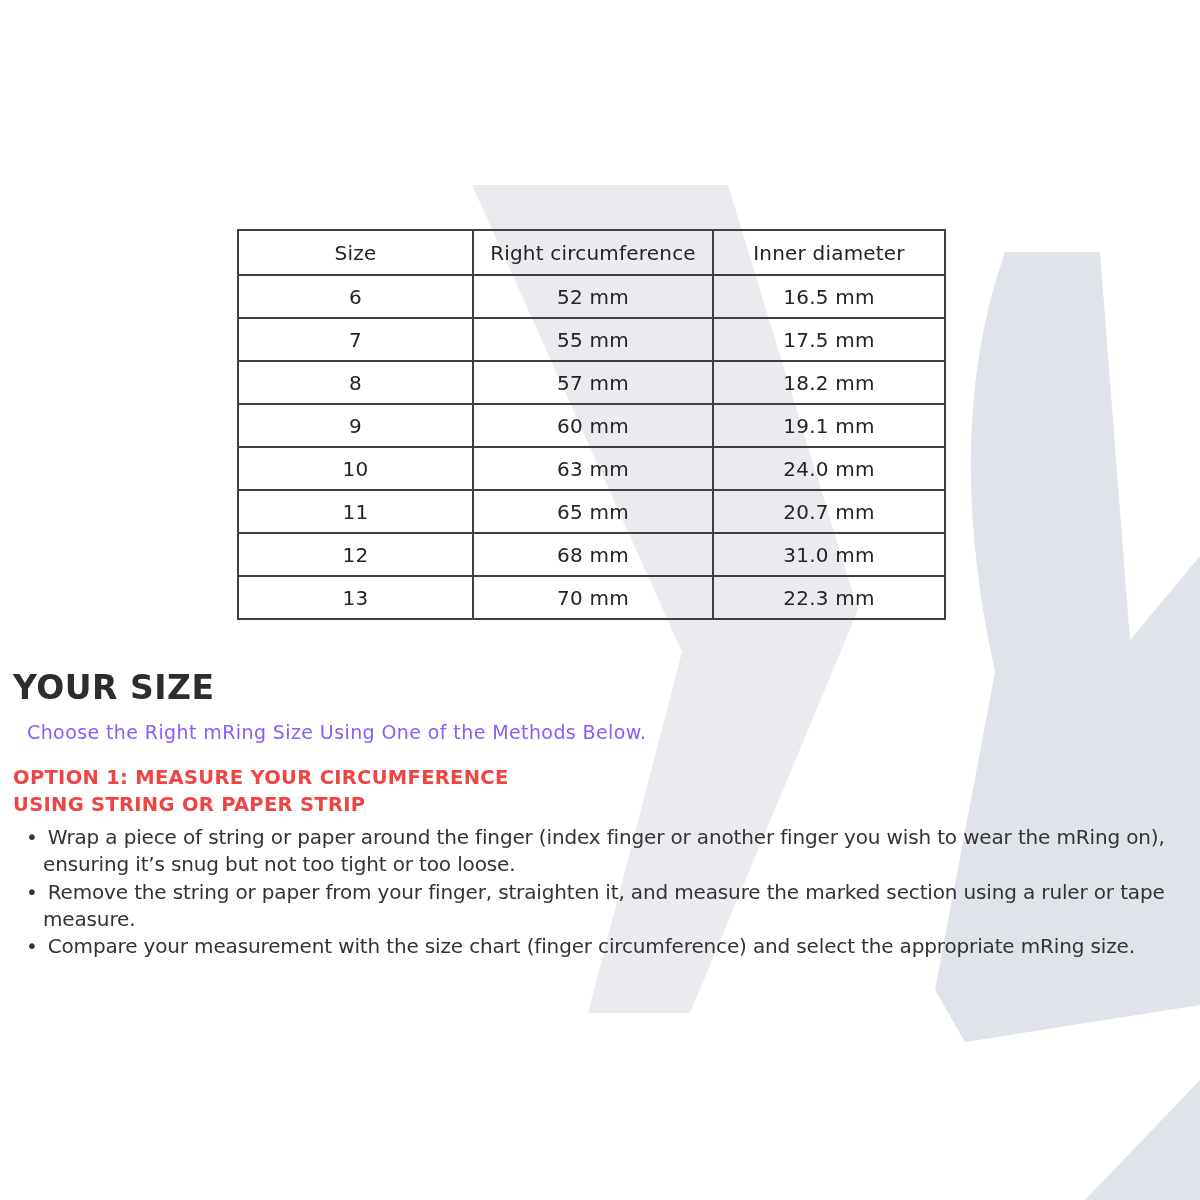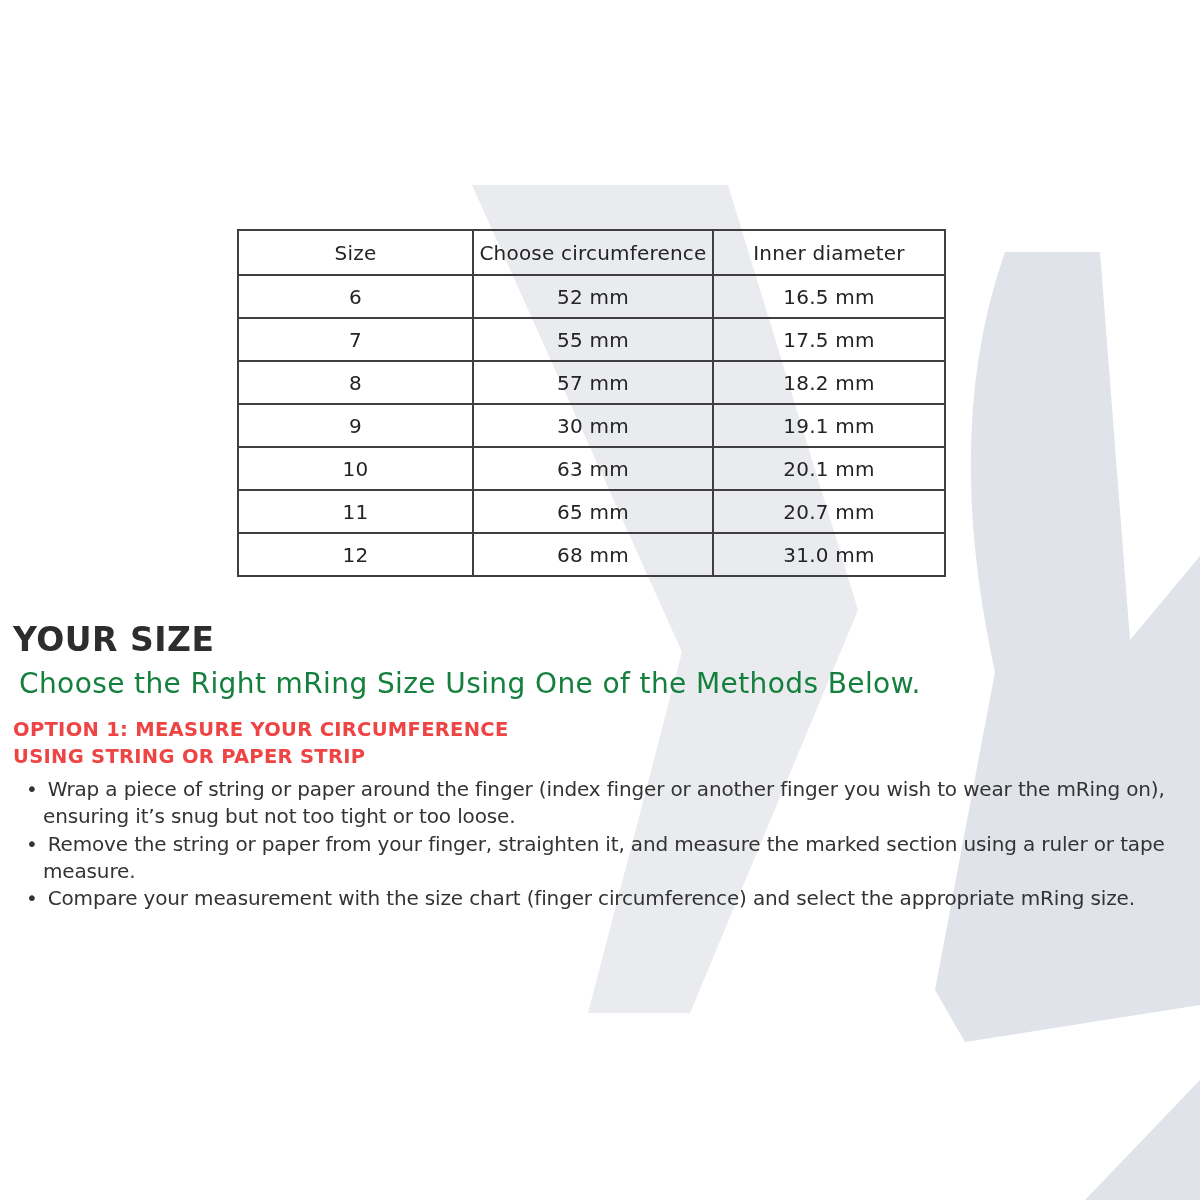--- a/index.html
+++ b/index.html
@@ -21,28 +21,28 @@
   .size-table th,.size-table td{
     border:2px solid #3f3f3f;
     text-align:center;vertical-align:middle;
     font-size:20px;font-weight:400;color:#242424;
     padding:0;letter-spacing:0.2px;
     background:transparent;
   }
   .size-table thead tr{height:45px;}
   .size-table tbody tr{height:43px;}
   
-  .content{position:absolute;left:13px;top:620px;width:1186px;color:#333333;}
+  .content{position:absolute;left:13px;top:668px;width:1186px;color:#333333;}
   .page-title{
     margin:0;font-size:33px;font-weight:700;letter-spacing:0.5px;
     line-height:40px;color:#2d2d2d;
   }
   .subtitle{
-    margin:11px 6px 0;font-size:28px;font-weight:400;letter-spacing:0.4px;
-    line-height:26px;color:#15803d;
+    margin:11px 14px 0;font-size:19px;font-weight:400;letter-spacing:0.4px;
+    line-height:26px;color:#8b5cf6;
   }
   .option-heading{
     margin:19px 0 0;font-size:19.5px;font-weight:700;letter-spacing:0.3px;
     line-height:27px;color:#ef4444;
   }
   .bullets{
     margin:6px 0 0;padding:0;list-style:none;
     font-size:20px;line-height:27.3px;letter-spacing:-0.15px;color:#333333;
   }
   .bullets li{
@@ -66,21 +66,21 @@
 
   <table class="size-table">
     <colgroup>
         <col class="c1">
         <col class="c2">
         <col class="c3">
       </colgroup>
     <thead>
       <tr>
         <th>Size</th>
-        <th>Choose circumference</th>
+        <th>Right circumference</th>
         <th>Inner diameter</th>
       </tr>
     </thead>
     <tbody>
       <tr>
         <td>6</td>
         <td>52 mm</td>
         <td>16.5 mm</td>
       </tr>
       <tr>
@@ -88,37 +88,42 @@
         <td>55 mm</td>
         <td>17.5 mm</td>
       </tr>
       <tr>
         <td>8</td>
         <td>57 mm</td>
         <td>18.2 mm</td>
       </tr>
       <tr>
         <td>9</td>
-        <td>30 mm</td>
+        <td>60 mm</td>
         <td>19.1 mm</td>
       </tr>
       <tr>
         <td>10</td>
         <td>63 mm</td>
-        <td>20.1 mm</td>
+        <td>24.0 mm</td>
       </tr>
       <tr>
         <td>11</td>
         <td>65 mm</td>
         <td>20.7 mm</td>
       </tr>
       <tr>
         <td>12</td>
         <td>68 mm</td>
         <td>31.0 mm</td>
+      </tr>
+      <tr>
+        <td>13</td>
+        <td>70 mm</td>
+        <td>22.3 mm</td>
       </tr>
     </tbody>
   </table>
 
   <div class="content">
     <h1 class="page-title">YOUR SIZE</h1>
     <p class="subtitle">Choose the Right mRing Size Using One of the Methods Below.</p>
     <p class="option-heading">
       <span>OPTION 1: MEASURE YOUR CIRCUMFERENCE</span><br>
       <span>USING STRING OR PAPER STRIP</span>

